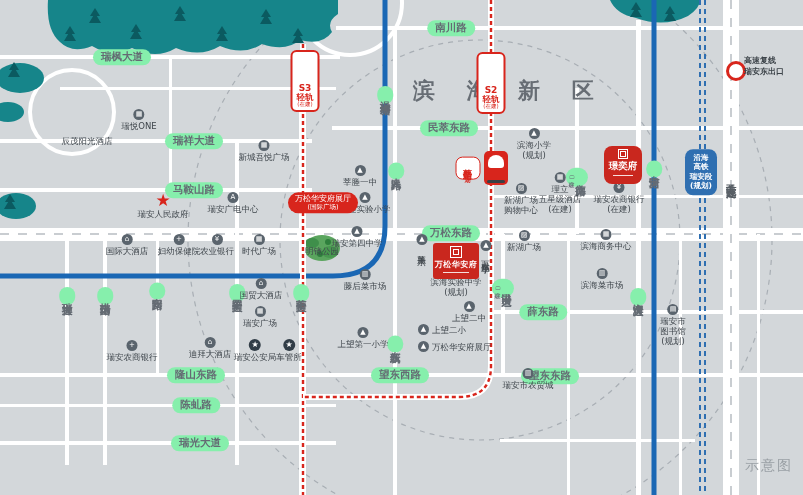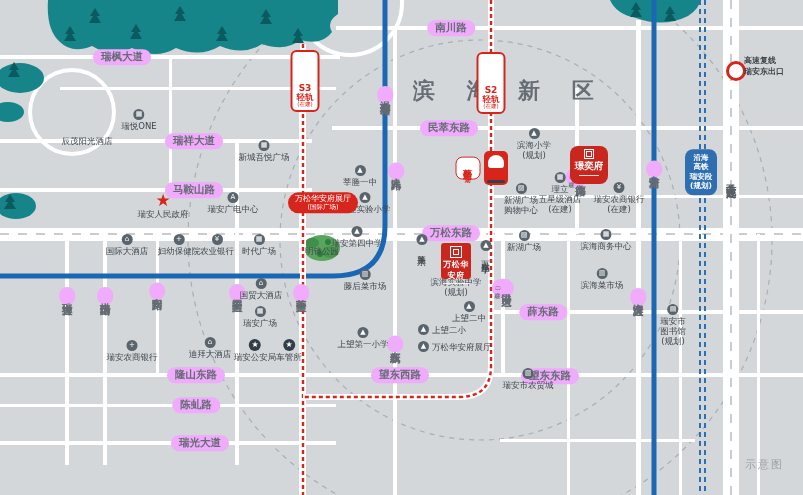--- a/index.html
+++ b/index.html
@@ -5,21 +5,21 @@
   html,body{margin:0;padding:0;}
   #map{position:relative;width:803px;height:495px;background:#d3d7da;overflow:hidden;
        font-family:"DejaVu Sans",sans-serif;}
   #map svg{position:absolute;left:0;top:0;}
   .layer{position:absolute;left:0;top:0;width:803px;height:495px;}
   .road{position:absolute;background:#ffffff;}
   .road-dash-h::after{content:"";position:absolute;left:0;right:0;top:50%;height:2px;margin-top:-1px;
        background:repeating-linear-gradient(90deg,#c9cdd1 0 9px,transparent 9px 18px);}
   .road-dash-v::after{content:"";position:absolute;top:0;bottom:0;left:50%;width:2px;margin-left:-1px;
        background:repeating-linear-gradient(180deg,#c9cdd1 0 9px,transparent 9px 18px);}
-  .pill{position:absolute;transform:translate(-50%,-50%);background:#f0abfc;color:#646b73;font-weight:bold;
+  .pill{position:absolute;transform:translate(-50%,-50%);background:#86efac;color:#646b73;font-weight:bold;
        font-size:10.5px;padding:2px 8px;border-radius:10px;white-space:nowrap;text-align:center;line-height:1.1;}
   .pill .sub{display:block;font-size:6px;font-weight:normal;letter-spacing:0;}
   .pill-v{writing-mode:vertical-rl;padding:7px 2px;letter-spacing:1px;}
   .pill-plain{background:transparent;color:#575e65;}
   .poi{position:absolute;display:flex;flex-direction:column;align-items:center;transform:translate(-50%,-6px);
        color:#3f464c;font-size:8.5px;line-height:1.18;text-align:center;white-space:nowrap;font-weight:500;}
   .poi.pos-right{flex-direction:row;transform:translate(-6px,-50%);gap:3px;}
   .poi.pos-bv .lines{writing-mode:vertical-rl;letter-spacing:1px;margin-top:2px;}
   .ic{width:11px;height:11px;border-radius:50%;background:#5a646d;color:#fff;font-size:7px;line-height:11px;
        text-align:center;display:block;margin-bottom:1px;flex:none;}
@@ -38,31 +38,31 @@
        border-radius:8px 8px 3px 3px;}
   .train-icon .base{position:absolute;left:3px;bottom:2px;width:18px;height:3px;background:#3a3f44;border-radius:2px;}
   .exhibition-badge{position:absolute;transform:translate(-50%,-50%);background:#d8251c;color:#fff;border-radius:11px;
        padding:2px 7px;text-align:center;line-height:1.2;z-index:6;}
   .eb-l1{font-size:8px;font-weight:normal;} .eb-l2{font-size:6.5px;}
   .logo{position:absolute;transform:translate(-50%,-50%);background:#c9271e;color:#fff;text-align:center;z-index:7;}
   .logo .emblem{display:block;margin:3px auto 1px;border:1px solid #fff;position:relative;}
   .logo .emblem::after{content:"";position:absolute;left:50%;top:50%;width:4px;height:4px;margin:-3px 0 0 -3px;
        border:1px solid #fff;}
   .logo .lname{display:block;font-weight:bold;} .logo .bar{display:block;height:1px;background:#fff;opacity:.85;margin:2px auto 0;}
-  .logo-main{width:30px;height:36px;border-radius:3px;}
+  .logo-main{width:46px;height:36px;border-radius:3px;}
   .logo-main .emblem{width:10px;height:10px;} .logo-main .lname{font-size:8px;letter-spacing:.5px;} .logo-main .bar{width:26px;}
   .logo-jyf{width:38px;height:38px;border-radius:8px;}
   .logo-jyf .emblem{width:8px;height:8px;} .logo-jyf .lname{font-size:9.5px;margin-top:1px;} .logo-jyf .bar{width:20px;}
   .exit-ring{position:absolute;width:14px;height:14px;border:3.5px solid #d8251c;border-radius:50%;background:#fff;z-index:6;}
   .exit-text{position:absolute;color:#3c4349;font-size:8px;font-weight:bold;line-height:1.4;white-space:nowrap;z-index:6;}
   .hsr-badge{position:absolute;transform:translate(-50%,-50%);background:#2f6fb1;color:#fff;border-radius:8px;
        width:32px;padding:4px 0;text-align:center;line-height:1.25;z-index:6;}
   .hsr-badge div{font-size:7.5px;font-weight:bold;}
   .district-part{position:absolute;color:#676d74;font-size:22px;font-weight:bold;letter-spacing:12px;white-space:nowrap;z-index:5;}
-  .legend{position:absolute;color:#9aa0a5;font-size:11px;letter-spacing:2px;z-index:5;text-align:center;}
+  .legend{position:absolute;color:#9aa0a5;font-size:14px;letter-spacing:2px;z-index:5;text-align:center;}
   #labels{z-index:5;} #over-svg{z-index:3;} #roads{z-index:2;} #under-svg{z-index:1;}
 </style>
 </head>
 <body>
 
 <div id="map">
 
   <svg id="under-svg" class="layer" width="803" height="495" viewBox="0 0 803 495">
     <circle cx="480" cy="240" r="200" fill="none" stroke="#a8aeb4" stroke-width="1.2" stroke-dasharray="5 5"></circle>
     <circle cx="480" cy="240" r="292" fill="none" stroke="#a8aeb4" stroke-width="1.2" stroke-dasharray="5 5"></circle>
@@ -164,21 +164,21 @@
     <div class="exhibition-badge" style="left:323px;top:203px">
       <div class="eb-l1">万松华安府展厅</div>
       <div class="eb-l2">(国际广场)</div>
     </div>
 
     <div class="logo logo-main" style="left:456px;top:261px">
       <span class="emblem"></span>
       <span class="lname">万松华安府</span>
       <span class="bar"></span>
     </div>
-    <div class="logo logo-jyf" style="left:589px;top:165px">
+    <div class="logo logo-jyf" style="left:623px;top:165px">
       <span class="emblem"></span>
       <span class="lname">璟奕府</span>
       <span class="bar"></span>
     </div>
 
     <span class="exit-ring" style="left:726px;top:61px"></span>
     <div class="exit-text" style="left:744px;top:55px">
       <div>高速复线</div>
       <div>瑞安东出口</div>
     </div>

